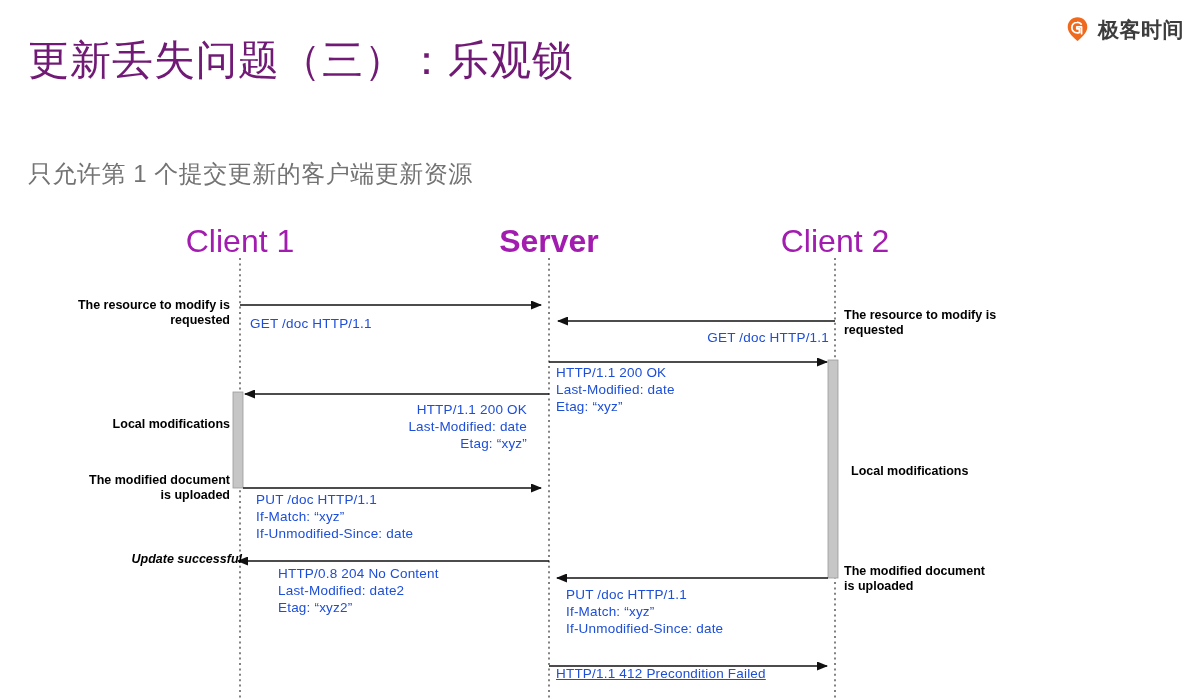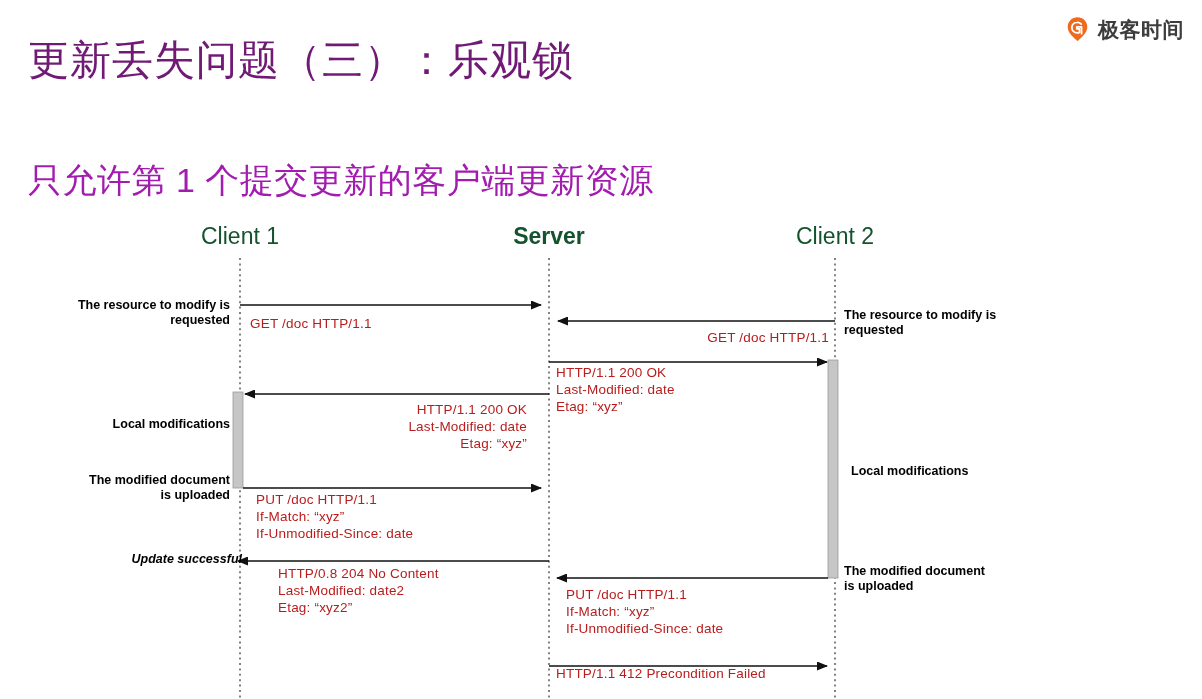--- a/index.html
+++ b/index.html
@@ -47,44 +47,44 @@
     font-size: 41px;
     color: #701a75;
     letter-spacing: 1px;
     white-space: nowrap;
     font-weight: normal;
   }
   #slide-subtitle {
     position: absolute;
     left: 28px;
     top: 158px;
-    font-size: 34px;
-    color: #a21caf;
+    font-size: 24px;
+    color: #737373;
     white-space: nowrap;
     letter-spacing: 0.5px;
   }
 
   
   #sequence-diagram {
     position: absolute;
     left: 0;
     top: 205px;
     width: 1202px;
     height: 494px;
   }
   #sequence-diagram svg {
     position: absolute;
     left: 0;
     top: 0;
   }
 
   .actor-title {
     position: absolute;
-    font-size: 23px;
-    color: #14532d;
+    font-size: 32px;
+    color: #a21caf;
     white-space: nowrap;
     transform: translateX(-50%);
     text-align: right;
   }
 
   
   .note {
     position: absolute;
     font-size: 12.5px;
     line-height: 15px;
@@ -92,21 +92,21 @@
     white-space: pre-line;
     font-weight: 600;
   }
   .note.right-align {
     text-align: right;
   }
   .msg {
     position: absolute;
     font-size: 13.5px;
     line-height: 17px;
-    color: #b91c1c;
+    color: #1d4ed8;
     white-space: pre-line;
     letter-spacing: 0.2px;
   }
   .msg.right-align {
     text-align: right;
   }
 </style>
 </head>
 <body>
 
@@ -204,15 +204,15 @@
 If-Unmodified-Since:   date</div>
 
   <div class="msg" style="left:278px; top:360px; width:290px;">HTTP/0.8   204  No  Content
 Last-Modified:   date2
 Etag:      “xyz2”</div>
 
   <div class="msg" style="left:566px; top:381px; width:290px;">PUT  /doc  HTTP/1.1
 If-Match:     “xyz”
 If-Unmodified-Since:   date</div>
 
-  <div class="msg" style="left:556px; top:460px; width:330px;">HTTP/1.1   412   Precondition   Failed</div>
+  <div class="msg" style="left:556px; top:460px; width:330px;text-decoration:underline;">HTTP/1.1   412   Precondition   Failed</div>
 
 </div>
 
 </body></html>

